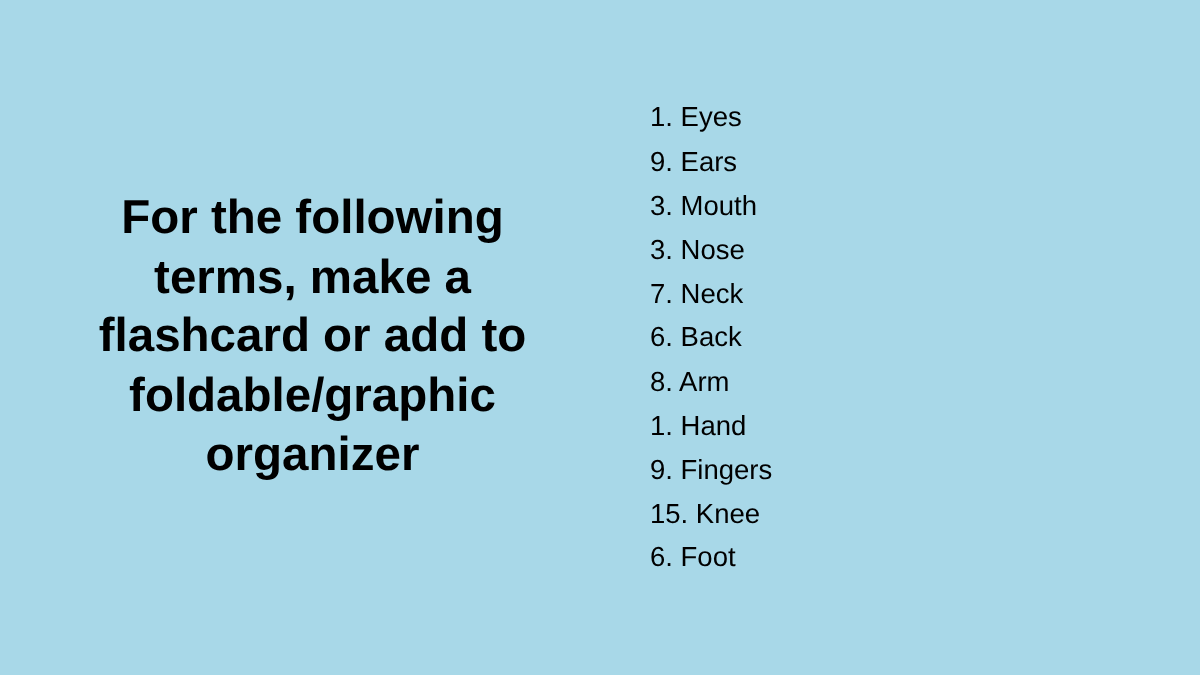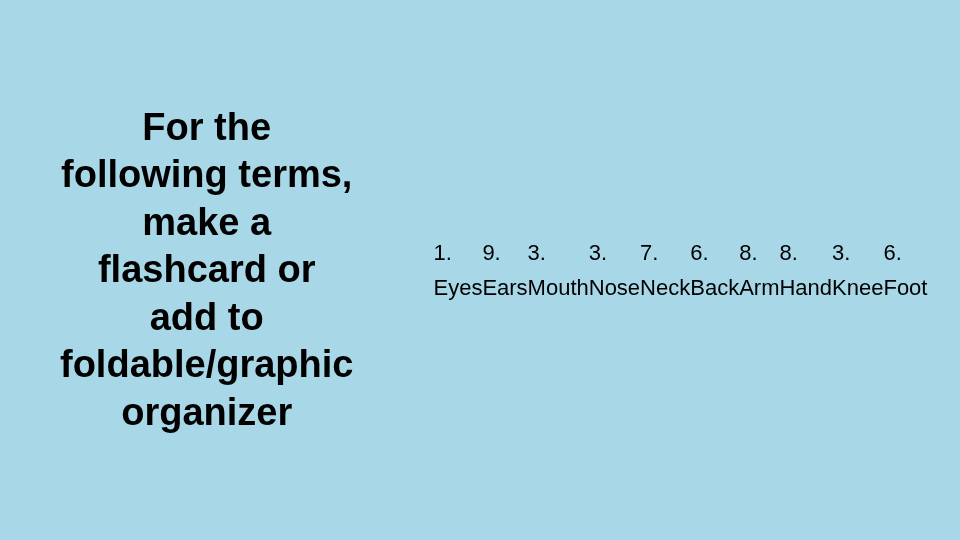--- a/index.html
+++ b/index.html
@@ -39,20 +39,21 @@
       font-size: 38px;
       font-weight: bold;
       color: #000;
       text-align: center;
       line-height: 1.25;
     }
 
     .right-panel {
       flex: 1;
       display: flex;
+      flex-direction: column;
       justify-content: flex-end;
       padding-left: 40px;
     }
 
     .list-item {
       font-size: 22px;
       color: #000;
       line-height: 1.6;
     }
   </style>
@@ -64,17 +65,18 @@
     <div class="left-text">For the following terms, make a flashcard or add to foldable/graphic organizer</div>
   </div>
   <div class="right-panel" id="list-container">
   <div class="list-item">1.  Eyes</div>
       <div class="list-item">9.  Ears</div>
       <div class="list-item">3.  Mouth</div>
       <div class="list-item">3.  Nose</div>
       <div class="list-item">7.  Neck</div>
       <div class="list-item">6.  Back</div>
       <div class="list-item">8.  Arm</div>
-      <div class="list-item">8.  Hand</div>
-      <div class="list-item">3. Knee</div>
+      <div class="list-item">1.  Hand</div>
+      <div class="list-item">9.  Fingers</div>
+      <div class="list-item">15. Knee</div>
       <div class="list-item">6. Foot</div>
     </div>
 </div>
 
 </body></html>

